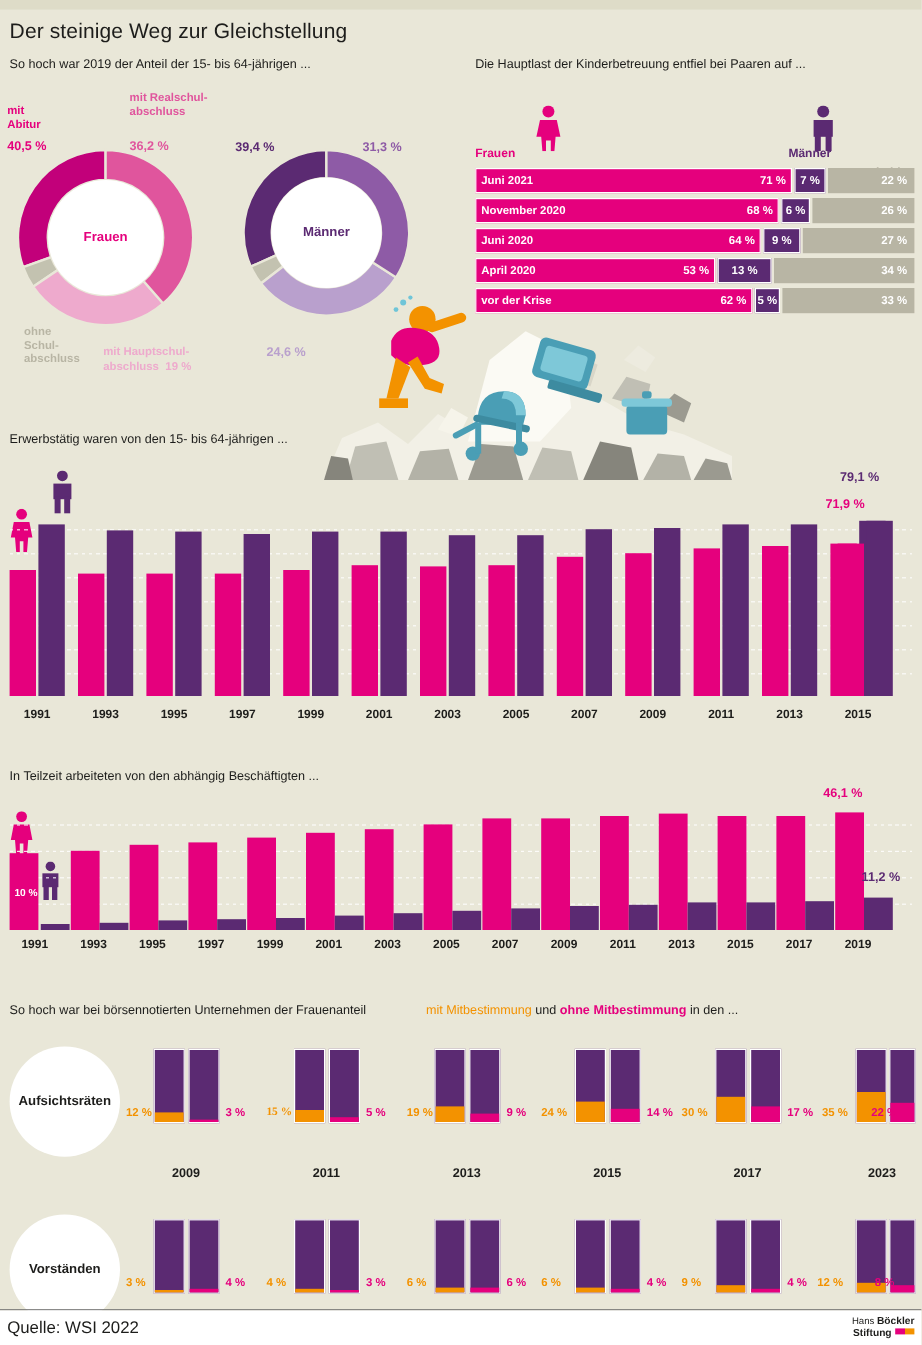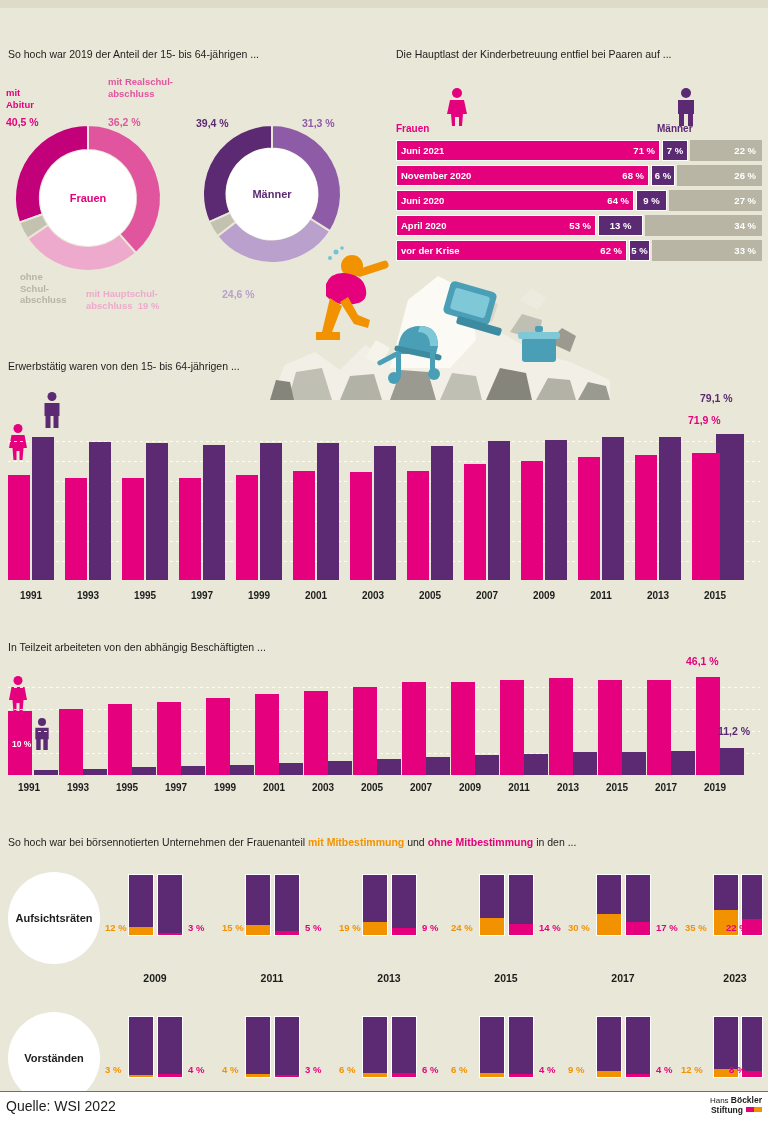--- a/index.html
+++ b/index.html
@@ -74,20 +74,21 @@
     background:linear-gradient(to right,#e5007d 0 50%,#f39200 50% 100%);vertical-align:1px;}
 
   .illus{position:absolute;left:270px;top:240px;width:340px;height:160px;}
 </style>
 </head>
 <body>
 
 <div class="page">
   <div class="topbar"></div>
 
+  <div class="h-title">Der steinige Weg zur Gleichstellung</div>
   <div class="h-sub" style="left:8px;top:48px;">So hoch war 2019 der Anteil der 15- bis 64-jährigen ...</div>
   <div class="h-sub" style="left:396px;top:48px;">Die Hauptlast der Kinderbetreuung entfiel bei Paaren auf ...</div>
 
   <div class="donut-wrap" style="left:10px;top:120px;width:156px;height:156px;">
     <svg width="156" height="156" viewBox="0 0 156 156">
       <g transform="translate(78,78)">
 
         <path d="M 0 -73 A 73 73 0 0 0 -68.73 24.68 L -45.34 16.28 A 48 48 0 0 1 0 -48 Z" fill="#c2007a" stroke="#e9e7d8" stroke-width="2"></path>
 
         <path d="M -68.73 24.68 A 73 73 0 0 0 -60.43 40.93 L -39.74 26.91 A 48 48 0 0 1 -45.34 16.28 Z" fill="#c3c2b0" stroke="#e9e7d8" stroke-width="2"></path>
@@ -412,39 +413,39 @@
     <div class="yr" style="left:398px;top:782px;width:46px;">2007</div>
     <div class="yr" style="left:447px;top:782px;width:46px;">2009</div>
     <div class="yr" style="left:496px;top:782px;width:46px;">2011</div>
     <div class="yr" style="left:545px;top:782px;width:46px;">2013</div>
     <div class="yr" style="left:594px;top:782px;width:46px;">2015</div>
     <div class="yr" style="left:643px;top:782px;width:46px;">2017</div>
     <div class="yr" style="left:692px;top:782px;width:46px;">2019</div>
   </div>
 
   <div class="h-sub" style="left:8px;top:836px;">
-    <span>So hoch war bei börsennotierten Unternehmen der Frauenanteil </span><span style="color:#f39200;font-weight:700;">mit Mitbestimmung</span><span> und </span><span style="color:#e5007d;font-weight:700;">ohne Mitbestimmung</span><span> in den ...</span>
+    <span>So hoch war bei börsennotierten Unternehmen der Frauenanteil </span><span style="color:#f39200;font-weight:400;margin-left:47px;">mit Mitbestimmung</span><span> und </span><span style="color:#e5007d;font-weight:700;">ohne Mitbestimmung</span><span> in den ...</span>
   </div>
 
   <div class="cb-circle" style="left:8px;top:872px;width:92px;height:92px;">
     <span>Aufsichtsräten</span>
   </div>
 
   <div class="cb-group" style="left:0px;top:874px;width:768px;height:62px;">
 
     <div class="cb-lab" style="left:105px;top:48px;color:#f39200;">12 %</div>
     <div style="position:absolute;left:128px;top:0px;width:26px;height:62px;background:#5b2a72;border:1.2px solid #fff;box-sizing:border-box;">
       <div style="position:absolute;left:0;right:0;bottom:0;height:8px;background:#f39200;"></div>
     </div>
     <div style="position:absolute;left:157px;top:0px;width:26px;height:62px;background:#5b2a72;border:1.2px solid #fff;box-sizing:border-box;">
       <div style="position:absolute;left:0;right:0;bottom:0;height:2.5px;background:#e5007d;"></div>
     </div>
     <div class="cb-lab" style="left:188px;top:48px;color:#e5007d;">3 %</div>
 
-    <div class="cb-lab" style="left:222px;top:48px;color:#f39200;">15 %</div>
+    <div class="cb-lab" style="left:222px;top:48px;color:#f39200;font-family:Liberation Serif, serif;">15 %</div>
     <div style="position:absolute;left:245px;top:0px;width:26px;height:62px;background:#5b2a72;border:1.2px solid #fff;box-sizing:border-box;">
       <div style="position:absolute;left:0;right:0;bottom:0;height:10px;background:#f39200;"></div>
     </div>
     <div style="position:absolute;left:274px;top:0px;width:26px;height:62px;background:#5b2a72;border:1.2px solid #fff;box-sizing:border-box;">
       <div style="position:absolute;left:0;right:0;bottom:0;height:4px;background:#e5007d;"></div>
     </div>
     <div class="cb-lab" style="left:305px;top:48px;color:#e5007d;">5 %</div>
 
     <div class="cb-lab" style="left:339px;top:48px;color:#f39200;">19 %</div>
     <div style="position:absolute;left:362px;top:0px;width:26px;height:62px;background:#5b2a72;border:1.2px solid #fff;box-sizing:border-box;">

